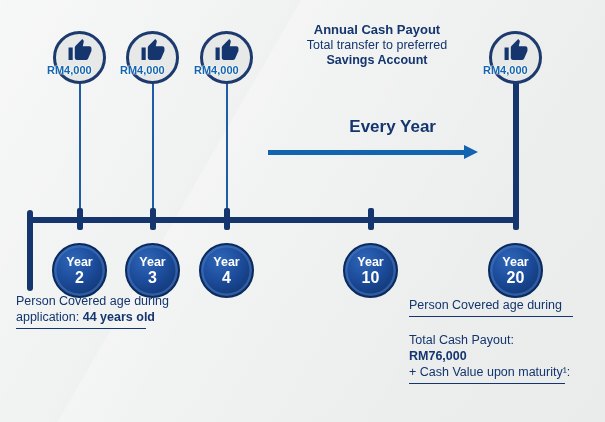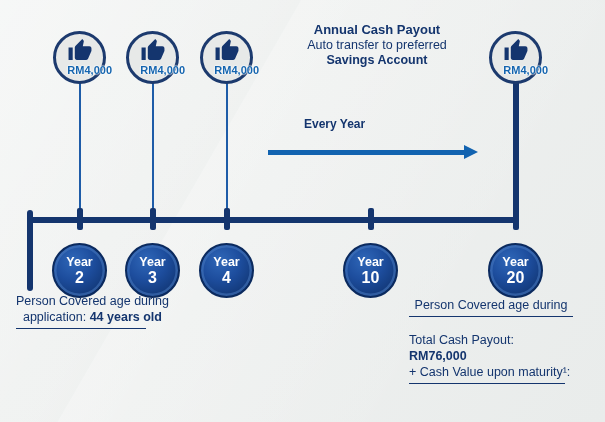--- a/index.html
+++ b/index.html
@@ -14,21 +14,21 @@
     transform:rotate(30deg); }
   .streak2 { left:180px; top:-100px; width:300px; height:700px;
     background:linear-gradient(to right, rgba(255,255,255,.25), rgba(255,255,255,0));
     transform:rotate(30deg); }
 
   
   .payout { position:absolute; top:31px; width:53px; height:53px; border-radius:50%;
     background:#e7e9e8; border:3px solid #1c3a6e; box-sizing:border-box; }
   .payout svg { position:absolute; top:4px; left:50%; transform:translateX(-50%);
     width:27px; height:25px; fill:#14356e; }
-  .payout .amount { position:absolute; bottom:5px; left:-9px; right:-9px; text-align:right;
+  .payout .amount { position:absolute; bottom:5px; left:-9px; right:-9px; text-align:left;
     font-weight:bold; font-size:11px; color:#1565af;
     text-shadow:0 0 2px #fff, 0 0 2px #fff, 0 0 1px #fff; }
 
   
   .thin-conn { position:absolute; top:83px; width:2px; height:128px; background:#1e5ca8; }
   .thick-conn { position:absolute; left:513px; top:82px; width:6px; height:137px; background:#14356e; }
 
   
   .tl-h { position:absolute; left:27px; top:217px; width:492px; height:6px; background:#14356e; border-radius:2px; }
   .tl-v { position:absolute; left:27px; top:210px; width:6px; height:81px; background:#14356e; border-radius:3px; }
@@ -43,28 +43,28 @@
   .year-node .yw { font-size:12.5px; font-weight:bold; color:#fff; line-height:13px; }
   .year-node .yn { font-size:16px; font-weight:bold; color:#fff; line-height:17px; }
 
   
   .header { position:absolute; left:293px; top:22px; width:168px; text-align:center;
     font-size:12.5px; line-height:15.5px; }
   .h-line1 { font-weight:bold; font-size:13px; }
   .h-line3 { font-weight:bold; }
 
   
-  .every-year { position:absolute; left:304px; top:117px; width:152px; text-align:left;
-    font-weight:bold; font-size:12px; }
+  .every-year { position:absolute; left:284px; top:117px; width:152px; text-align:right;
+    font-weight:bold; font-size:17px; }
   .arrow-shaft { position:absolute; left:268px; top:150px; width:197px; height:5px; background:#1263b0; }
   .arrow-head { position:absolute; left:464px; top:145px; width:0; height:0;
     border-left:14px solid #1263b0; border-top:7.5px solid transparent; border-bottom:7.5px solid transparent; }
 
   
-  .note { position:absolute; font-size:12.5px; line-height:16px;text-align:center; }
+  .note { position:absolute; font-size:12.5px; line-height:16px; }
   .note-left { left:16px; top:293px; }
   .note-right { left:409px; top:297px; }
   .summary { position:absolute; left:409px; top:332px; font-size:12.5px; line-height:16px; }
   .u-line { border-top:1.6px solid #14356e; margin-top:3px; height:0; }
   .ul-l { width:130px; }
   .ul-r { width:164px; }
   .ul-s { width:156px; }
   .bold { font-weight:bold; }
 </style>
 </head>
@@ -107,21 +107,21 @@
   </div>
   <div class="payout" style="left:489px">
     <svg viewBox="0 0 24 24">
         <path d="M1 21h4V9H1v12zM23 10c0-1.1-.9-2-2-2h-6.31l.95-4.57.03-.32c0-.41-.17-.79-.44-1.06L14.17 1 7.58 7.59C7.22 7.95 7 8.45 7 9v10c0 1.1.9 2 2 2h9c.83 0 1.54-.5 1.84-1.22l3.02-7.05c.09-.23.14-.47.14-.72v-2z"></path>
       </svg>
     <div class="amount">RM4,000</div>
   </div>
 
   <div class="header">
     <div class="h-line1">Annual Cash Payout</div>
-    <div class="h-line2">Auto transfer to preferred</div>
+    <div class="h-line2">Total transfer to preferred</div>
     <div class="h-line3">Savings Account</div>
   </div>
 
   <div class="every-year">Every Year</div>
   <div class="arrow-shaft"></div>
   <div class="arrow-head"></div>
 
   <div class="year-node" style="left:52px">
     <div class="yw">Year</div>
     <div class="yn">2</div>

